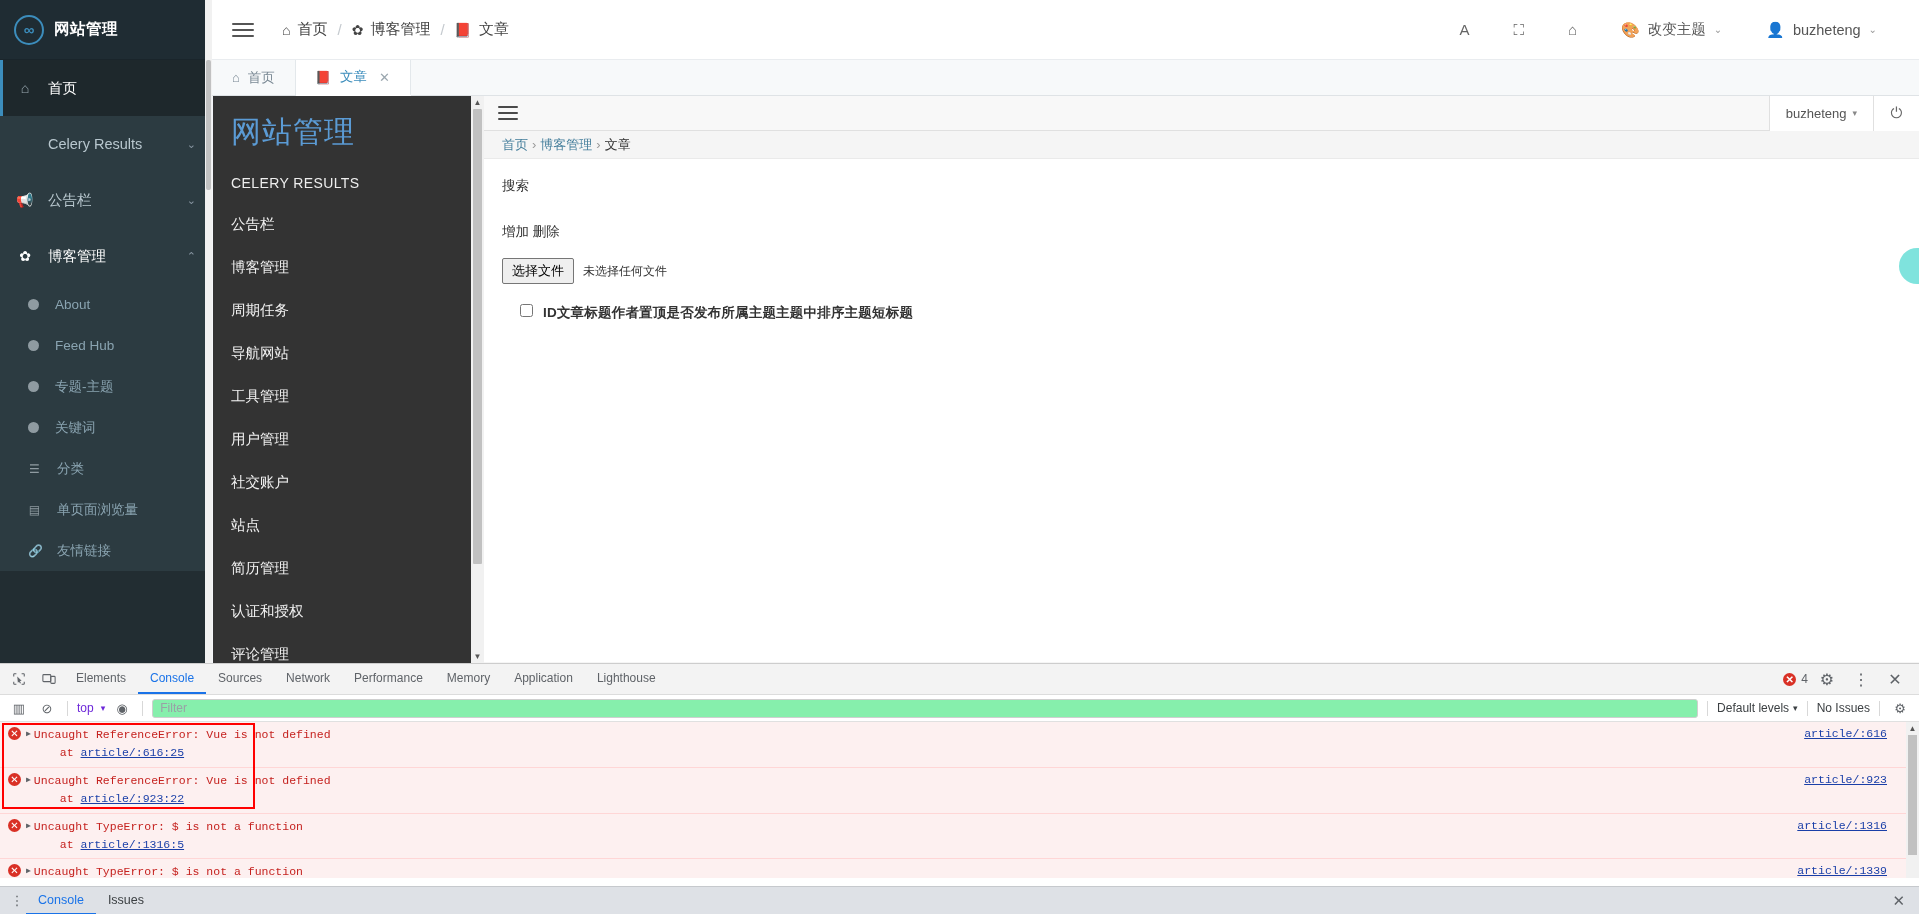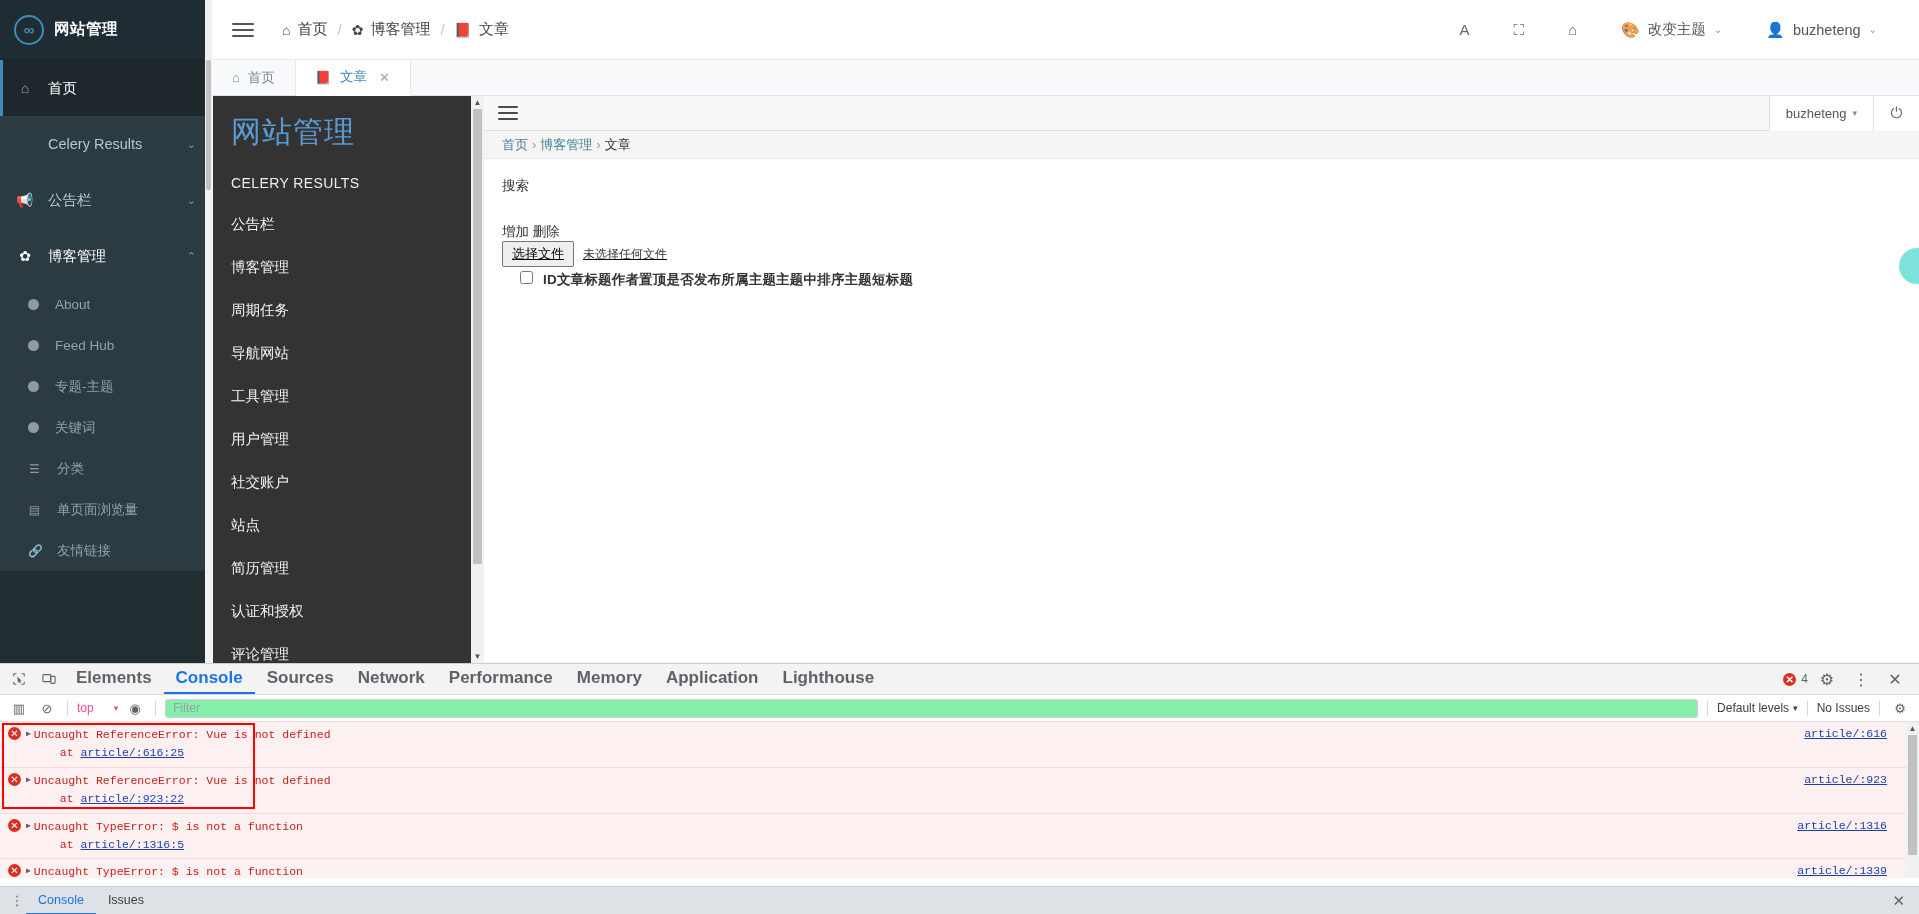--- a/index.html
+++ b/index.html
@@ -135,23 +135,23 @@
   }
   .if-crumb {
     height:28px; display:flex;align-items:center; gap:4px;
     padding-left:18px; font-size:13px; color:#333;
     background:#f5f5f5; border-bottom:1px solid #eaeaea;
   }
   .if-crumb a { color:#447e9b; text-decoration:none; cursor:pointer;}
   .if-crumb .s { color:#999; }
   .if-body { padding: 18px 0 0 18px; background:#fff; height: calc(100% - 64px); }
   .if-search { font-size:13.5px; color:#333; margin-bottom: 28px;}
-  .if-actions { font-size:13.5px; color:#333; margin-bottom: 0;}
+  .if-actions { font-size:13.5px; color:#333; margin-bottom: 17px;}
   .if-actions span { cursor:pointer; }
-  .filerow { display:flex; align-items:center; gap:9px; margin-bottom:4px;text-decoration:underline;}
+  .filerow { display:flex; align-items:center; gap:9px; margin-bottom:20px;}
   .filebtn {
     border:1px solid #767676; background:#efefef; padding: 3px 9px;
     font-size:13px; color:#000; border-radius:2px; cursor:pointer;
     font-family:"Liberation Sans", sans-serif;
   }
   .filetxt { font-size:12px; color:#333;}
   .headrow { display:flex; align-items:flex-start; gap:10px; padding-left:18px;}
   .headrow input { width:13px;height:13px; }
   .headrow .ht { font-size:13.5px; color:#333; font-weight:bold; letter-spacing:.2px;}
 
@@ -166,38 +166,38 @@
     position:absolute; left:0; top:663px; width:1919px; height:251px;
     background:#fff; border-top:1px solid #cdcdcd;
     font-family:"Liberation Sans", sans-serif;
   }
   .dt-tabsbar {
     height:31px; background:#f3f3f3; border-bottom:1px solid #dcdcdc;
     display:flex; align-items:stretch; padding-left:4px;
   }
   .dt-iconbtn { width:30px; display:flex;align-items:center;justify-content:center; color:#5f6368; cursor:pointer;}
   .dt-tab {
-    display:flex;align-items:center; padding: 0 12px; font-size:17px; color:#5f6368;
-    cursor:pointer; border-bottom: 2px solid transparent; font-weight: bold;
+    display:flex;align-items:center; padding: 0 12px; font-size:12px; color:#5f6368;
+    cursor:pointer; border-bottom: 2px solid transparent;
   }
   .dt-tab.sel { color:#1a73e8; border-bottom-color:#1a73e8; }
   .dt-right { margin-left:auto; display:flex; align-items:center; gap:4px; padding-right:9px;}
   .err-badge { display:flex;align-items:center;gap:5px; font-size:12px;color:#5f6368;}
   .err-dot {
     width:13px;height:13px;border-radius:50%;background:#d93025;color:#fff;
     font-size:10px; display:flex;align-items:center;justify-content:center; font-weight:bold;
   }
 
   .dt-filterbar {
     height:27px; background:#fff; border-bottom:1px solid #e0e0e0;
     display:flex; align-items:center; gap:6px; padding: 0 8px;
   }
   .fb-ic { width:22px;text-align:center;color:#5f6368;font-size:13px;cursor:pointer;}
   .fb-div { width:1px;height:15px;background:#d8d8d8;margin:0 3px;}
-  .fb-select { display:flex;align-items:center;gap:20px;font-size:12px;color:#ec4899;cursor:pointer;}
+  .fb-select { display:flex;align-items:center;gap:7px;font-size:12px;color:#6d28d9;cursor:pointer;}
   .fb-input {
     flex:1; height:19px; border:1px solid #cfcfcf; border-radius:3px;
     font-size:12px; color:#5f6368; padding: 0 7px; background:#86efac; outline:none;
     font-family:"Liberation Sans", sans-serif;
   }
   .fb-input::placeholder { color:#9aa0a6; }
   .fb-levels { font-size:12px; color:#3c4043; display:flex;align-items:center;gap:4px;cursor:pointer;white-space:nowrap;}
   .fb-issues { font-size:12px; color:#3c4043; white-space:nowrap; cursor:pointer;}
 
   .console-area { position:relative; height: 156px; background:#fff; overflow:hidden;}

